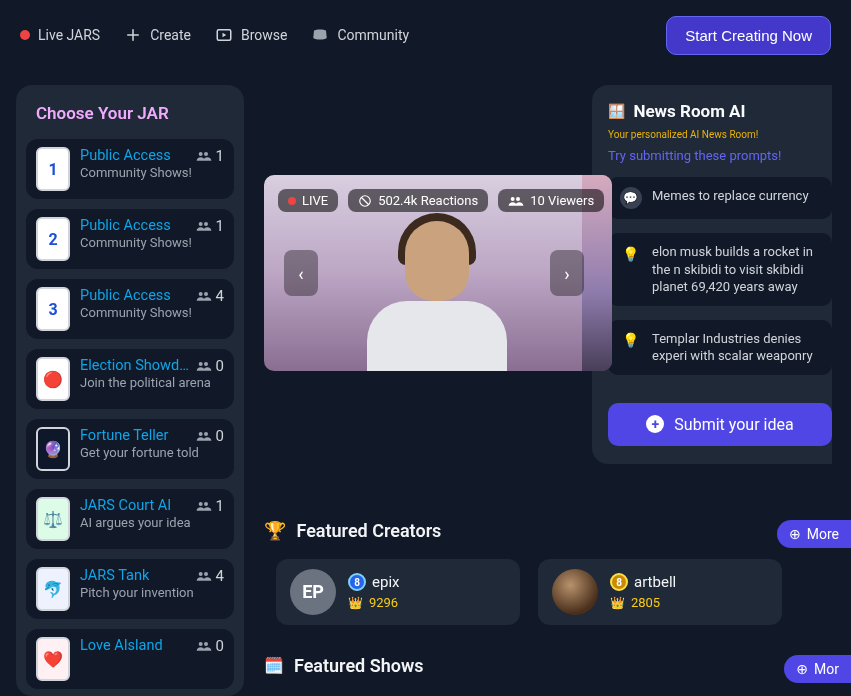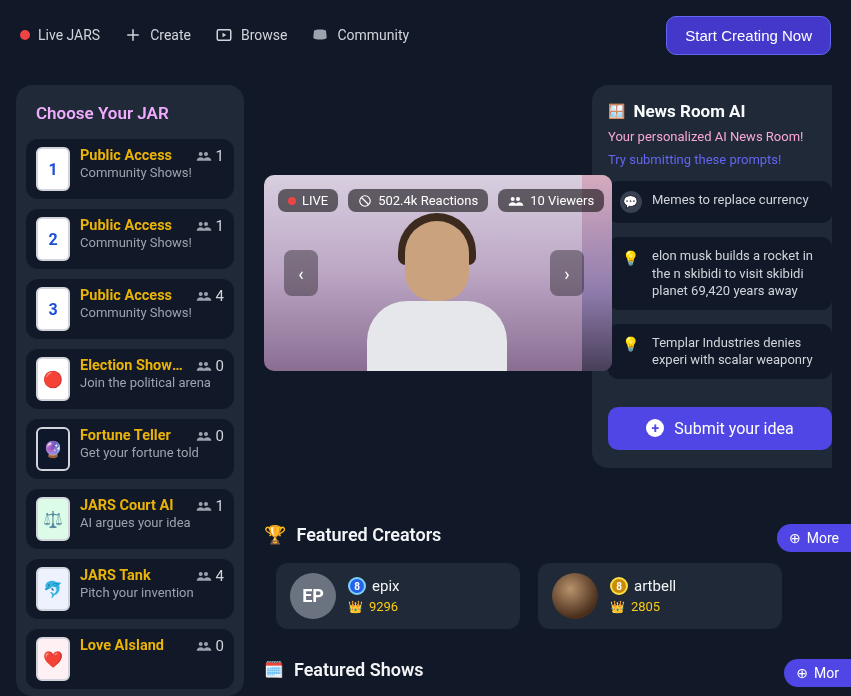--- a/index.html
+++ b/index.html
@@ -87,21 +87,21 @@
     position: relative;
   }
   .jar-thumb.election { background: #fff; }
   .jar-thumb.fortune { background: #0f172a; }
   .jar-thumb.court { background: #dcfce7; }
   .jar-thumb.tank { background: #eef2ff; }
   .jar-thumb.love { background: #fff0f3; }
   .jar-thumb .mini { font-size: 16px; }
   .jar-body { flex: 1; min-width: 0; }
   .jar-name {
-    font-size: 14.5px; font-weight: 700; color: #eab308;
+    font-size: 14.5px; font-weight: 400; color: #0ea5e9;
     white-space: nowrap; overflow: hidden; text-overflow: ellipsis;
     max-width: 110px;
   }
   .jar-sub { font-size: 13px; color: #9ca3af; line-height: 1.35; }
   .jar-viewers {
     position: absolute; top: 8px; right: 10px;
     display: flex; align-items: center; gap: 4px;
     color: #d1d5db; font-size: 15px;
   }
   .viewers-icon { width: 16px; height: 12px; fill: #9ca3af; }
@@ -184,21 +184,21 @@
     margin-left: -20px;
     margin-top: -90px;
     background: #1f2937;
     border-radius: 16px 0 0 16px;
     padding: 16px 0 18px 16px;
     display: flex; flex-direction: column; gap: 8px;
     overflow: hidden;
   }
   .news-title-row { display: flex; align-items: center; gap: 8px; }
   .news-title { font-size: 17px; font-weight: 700; color: #f9fafb; }
-  .news-sub { font-size: 13px; color: #f9a8d4; }
+  .news-sub { font-size: 10px; color: #eab308; }
   .news-try { font-size: 13px; color: #6366f1; cursor: pointer; }
   .prompt-item {
     background: #111827;
     border-radius: 10px;
     padding: 10px 10px 10px 12px;
     display: flex; gap: 10px; align-items: flex-start;
     color: #d1d5db; font-size: 13px; line-height: 1.35;
     cursor: pointer;
     margin-top: 6px;
   }

